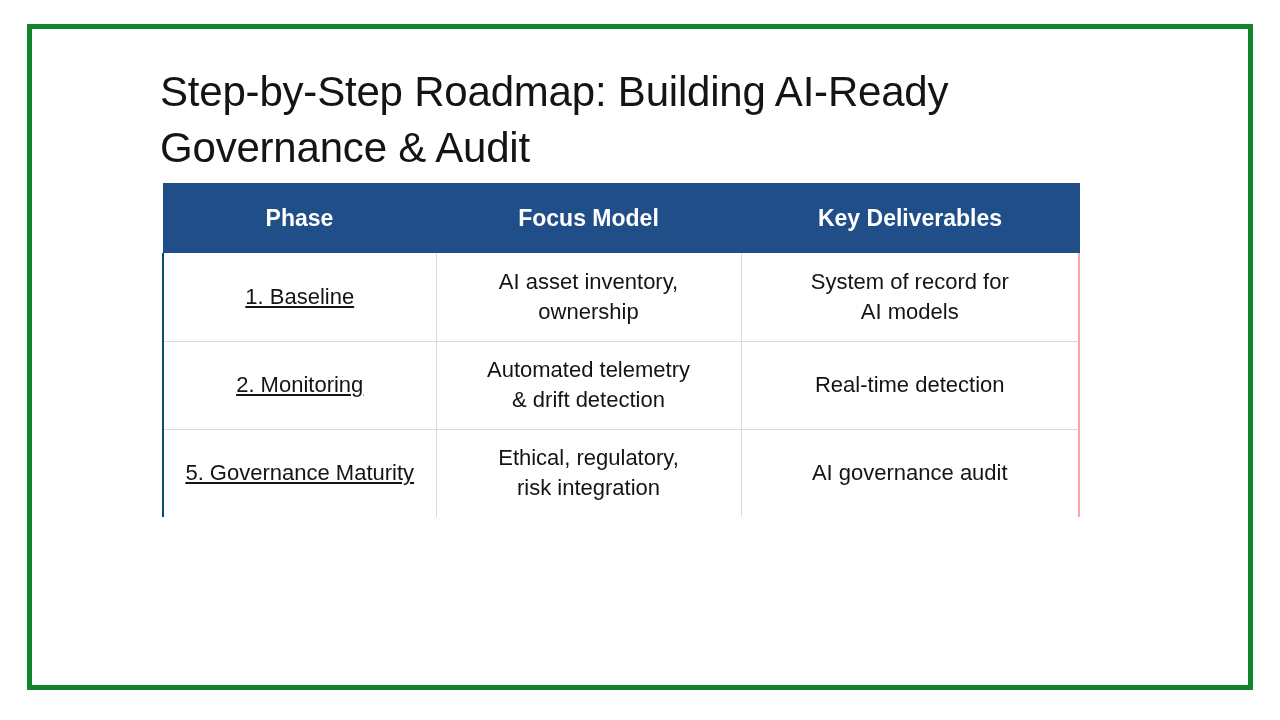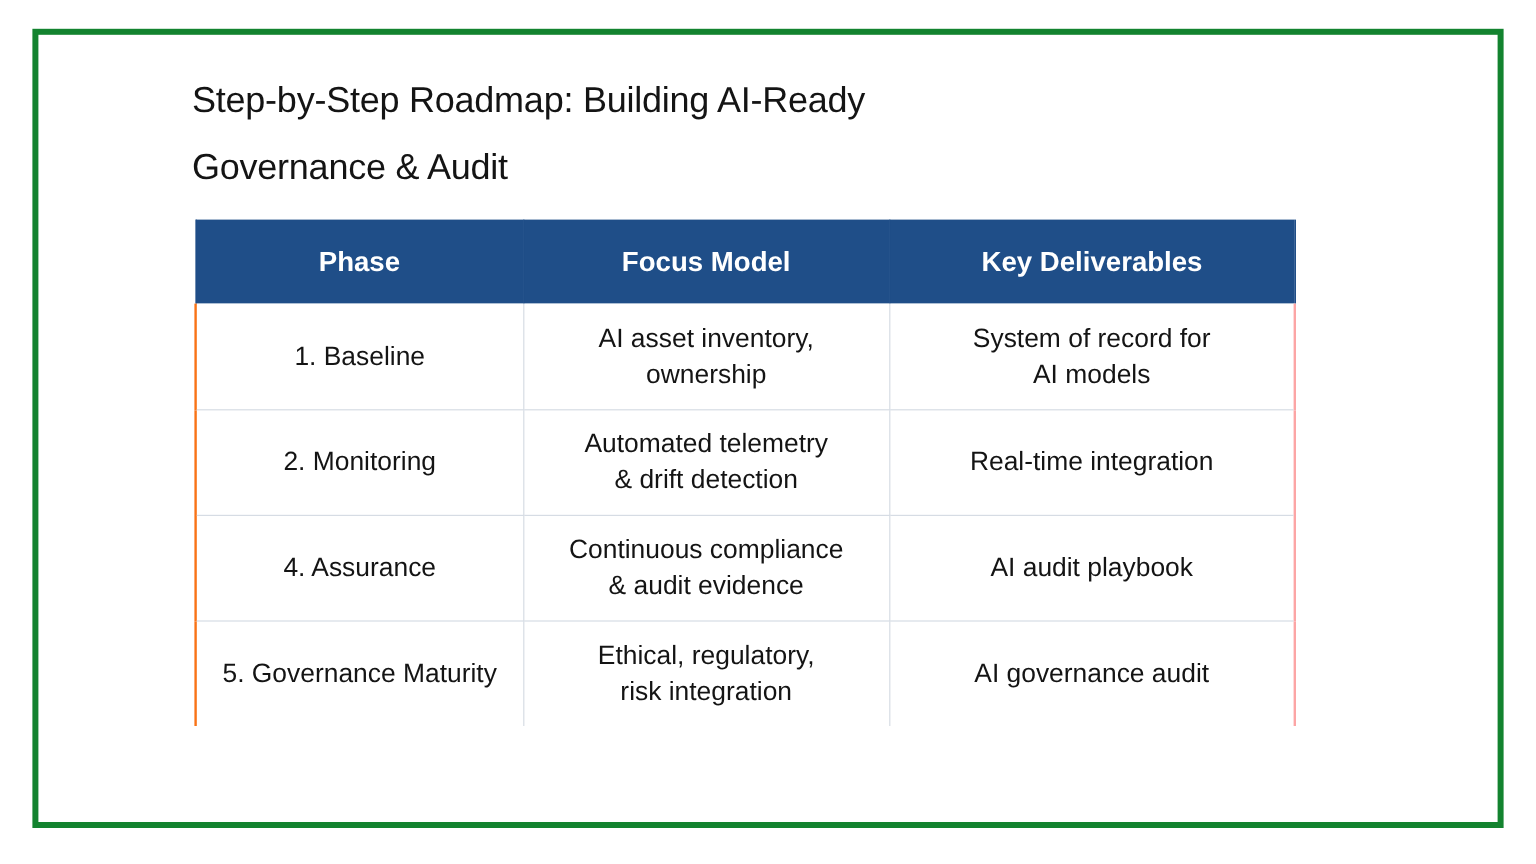--- a/index.html
+++ b/index.html
@@ -33,21 +33,21 @@
     box-sizing: border-box;
     pointer-events: none;
   }
 
   
   #slide-title {
     position: absolute;
     left: 160px;
     top: 36px;
     width: 1000px;
-    font-size: 30px;
+    font-size: 42px;
     line-height: 56px;
     font-weight: 400;
     color: #141414;
     letter-spacing: -0.2px;
     white-space: pre-line;
   }
 
   
   #roadmap-table {
     position: absolute;
@@ -88,21 +88,22 @@
     vertical-align: middle;
     padding: 0 4px;
     background: #ffffff;
     border-bottom: 1px solid #d6dce4;
     border-right: 1px solid #d6dce4;
     box-sizing: border-box;
     white-space: nowrap;
     overflow: visible;
   }
   #roadmap-table tbody td.cell-phase {
-    border-left: 2px solid #f97316;
+    border-left: 2px solid #0c4a6e;
+    text-decoration: underline;
   }
   #roadmap-table tbody td.cell-deliver {
     border-right: 2px solid #fca5a5;
     margin-left: 46px;
   }
   #roadmap-table tbody tr:last-child td {
     border-bottom: none;
   }
   .cell-text {
     display: block;
@@ -151,36 +152,24 @@
 
       <tr>
         <td class="cell-phase">
           <span class="cell-text">2. Monitoring</span>
         </td>
         <td>
           <span class="cell-text">Automated telemetry
 &amp; drift detection</span>
         </td>
         <td class="cell-deliver">
-          <span class="cell-text">Real-time integration</span>
+          <span class="cell-text">Real-time detection</span>
         </td>
       </tr>
 
-      <tr>
-        <td class="cell-phase">
-          <span class="cell-text">4. Assurance</span>
-        </td>
-        <td>
-          <span class="cell-text">Continuous compliance
-&amp; audit evidence</span>
-        </td>
-        <td class="cell-deliver">
-          <span class="cell-text">AI audit playbook</span>
-        </td>
-      </tr>
 
       <tr>
         <td class="cell-phase">
           <span class="cell-text">5. Governance Maturity</span>
         </td>
         <td>
           <span class="cell-text">Ethical, regulatory,
 risk integration</span>
         </td>
         <td class="cell-deliver">

